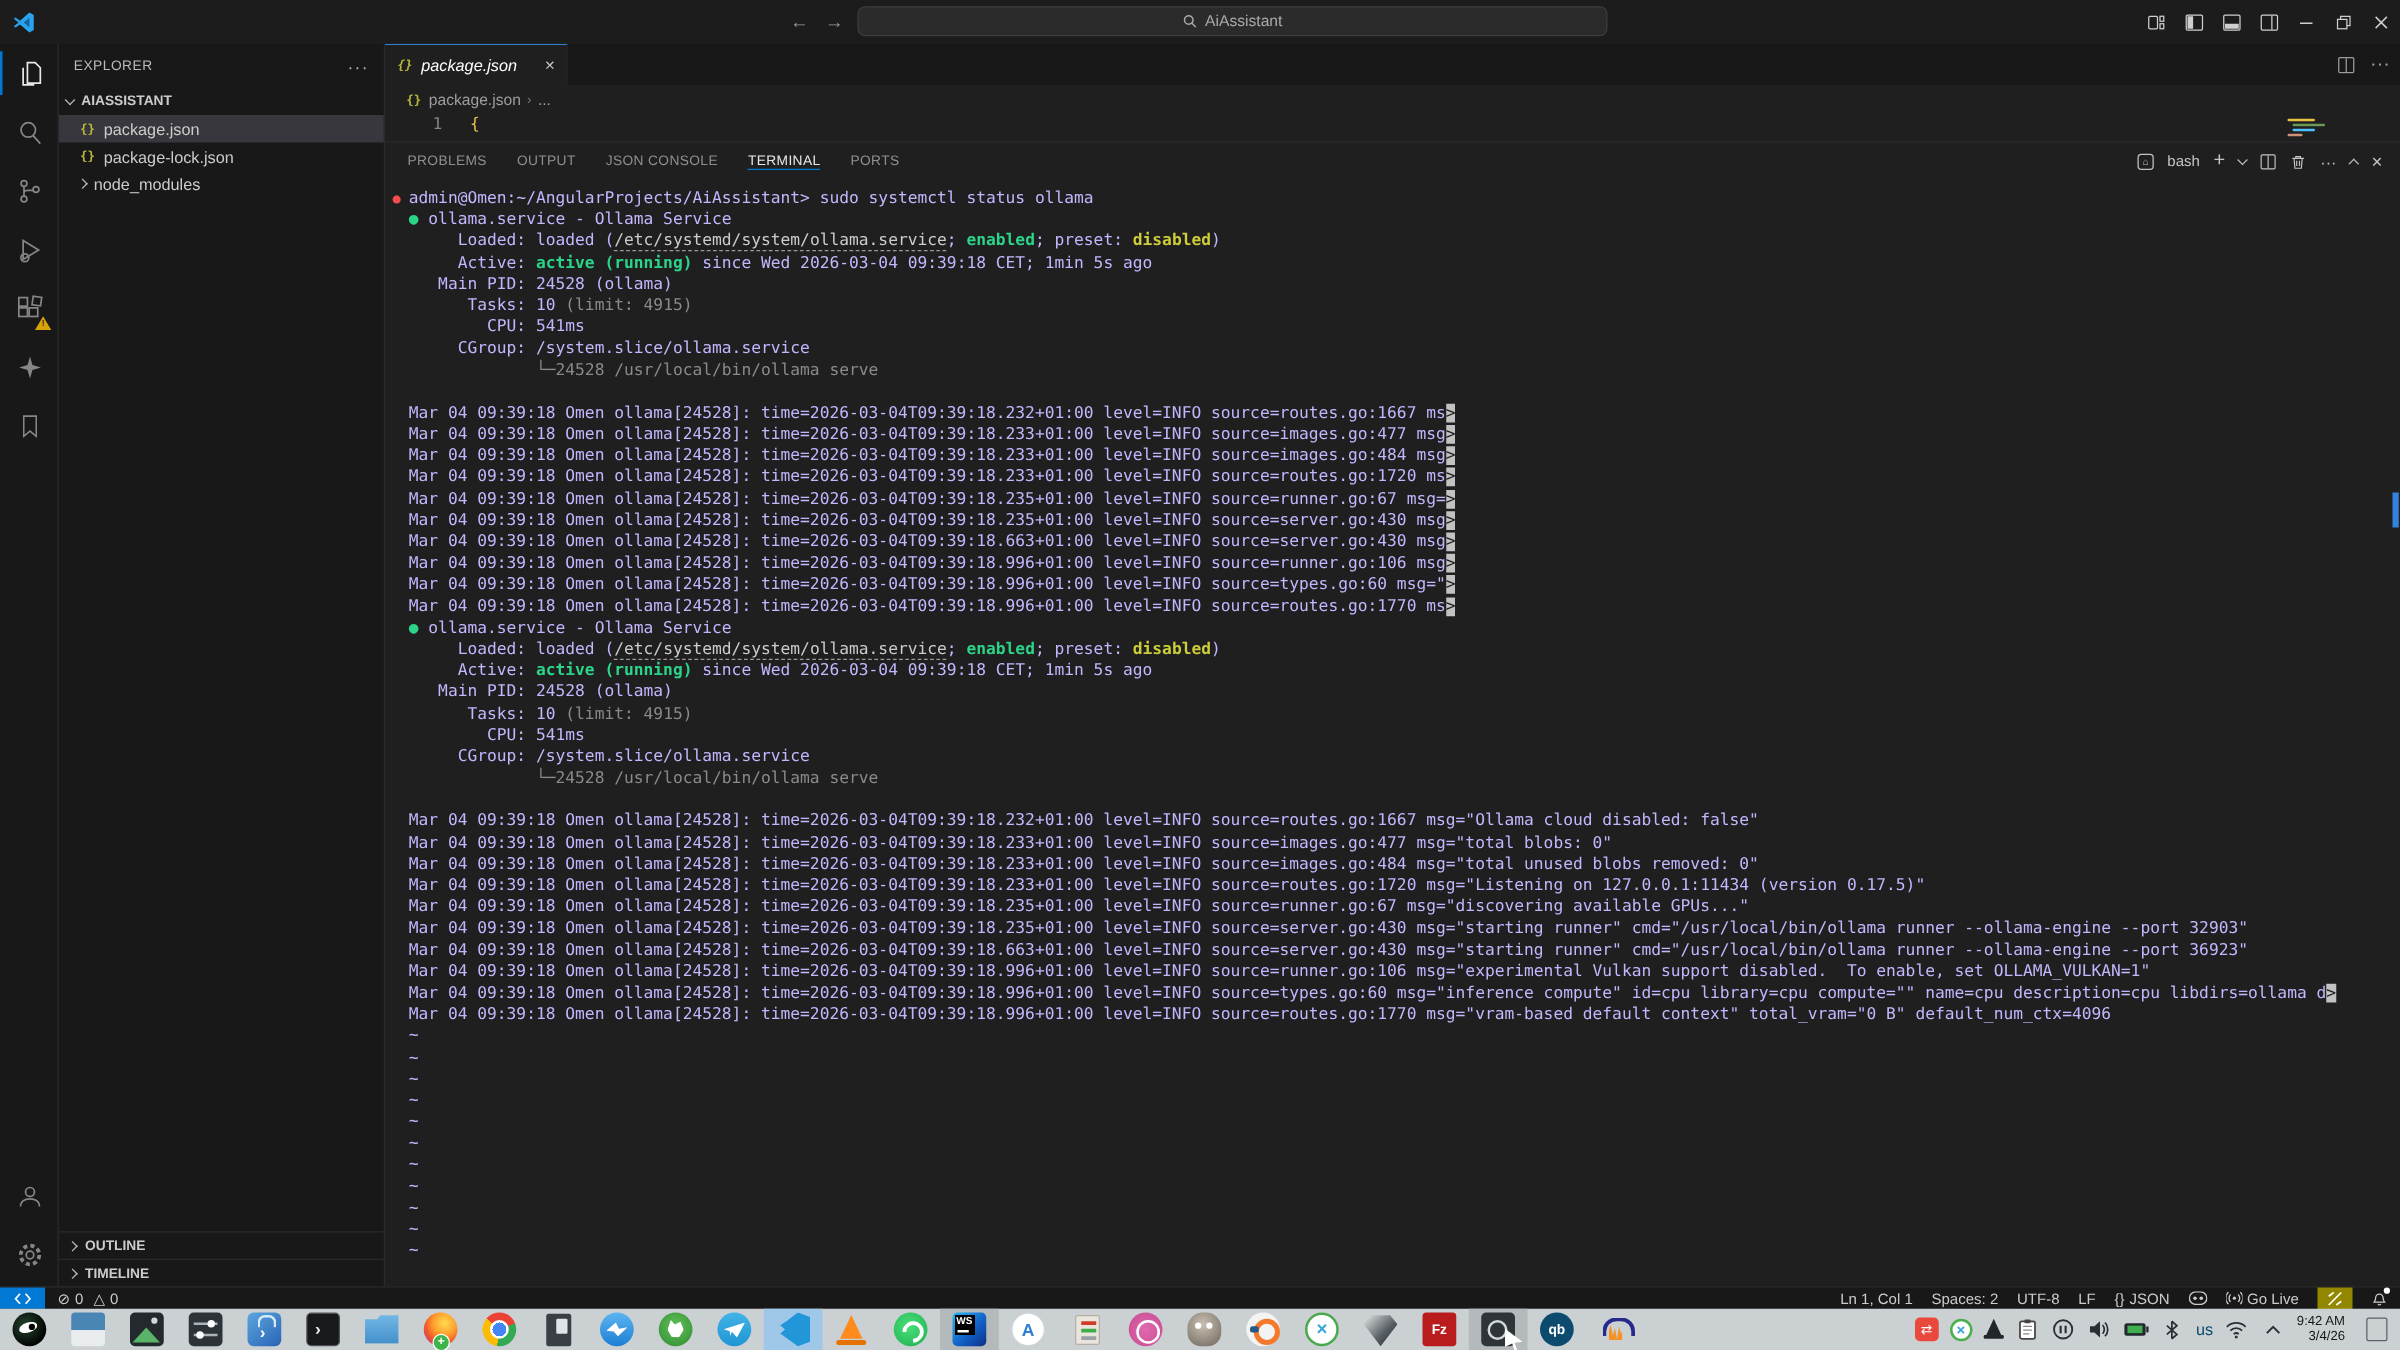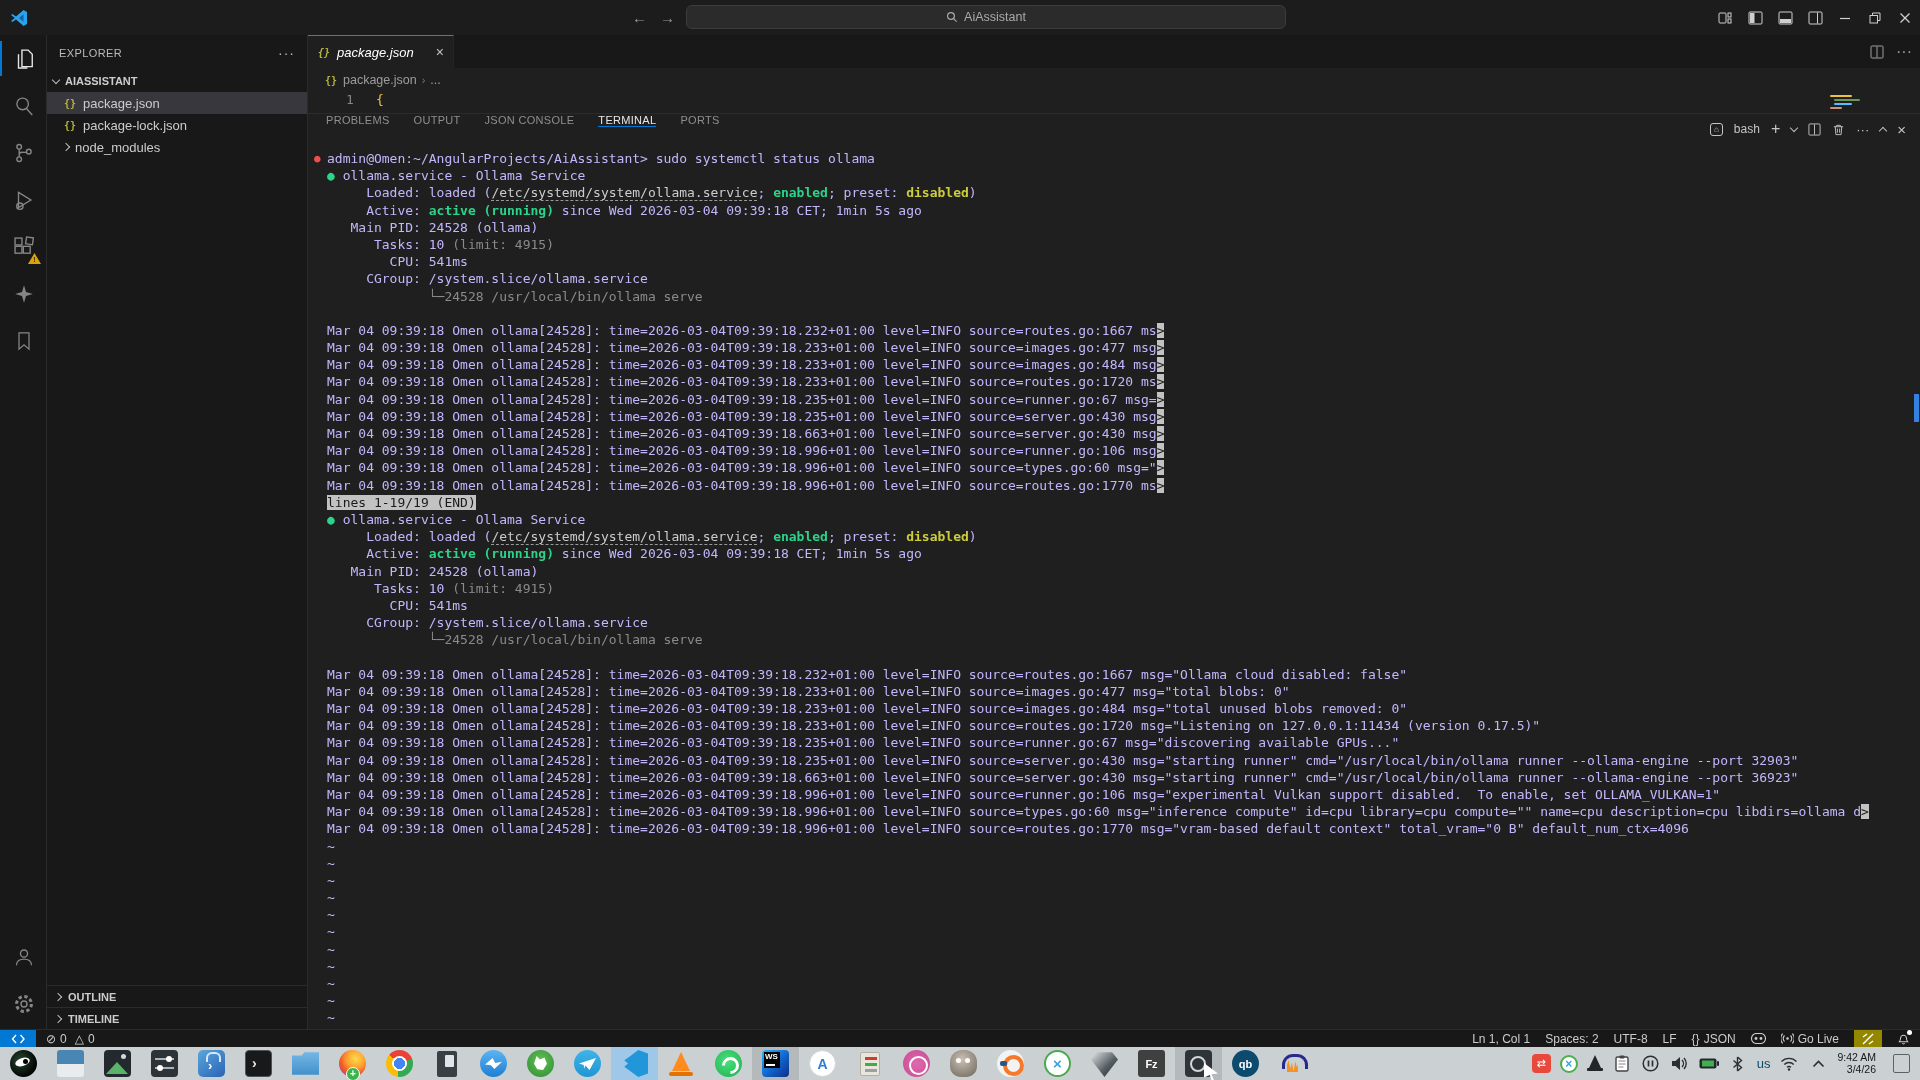--- a/index.html
+++ b/index.html
@@ -58,21 +58,21 @@
   .bc-sep{font-size:11px;color:#7a7a7a}
   .code-strip{height:21px;position:relative;font-family:"DejaVu Sans Mono",monospace;font-size:13px}
   .ln{position:absolute;left:38px;color:#858585}
   .brace{position:absolute;left:68px;color:#e8c145}
   .minimap{position:absolute;right:52px;top:2px;width:38px;height:18px}
   .minimap i{position:absolute;height:2px;border-radius:1px}
   .scroll-mark{position:absolute;right:1px;top:359px;width:5px;height:28px;background:#3794ff;opacity:.85}
 
   
   .panel{position:absolute;left:0;right:0;top:78px;bottom:0;border-top:1px solid #2b2b2b;background:#1f1f1f}
-  .panel-header{height:30px;display:flex;align-items:flex-start;padding-left:18px;position:relative}
+  .panel-header{height:30px;display:flex;align-items:center;padding-left:18px;position:relative}
   .ptab{display:flex;align-items:center;margin-right:24px;font-size:11px;letter-spacing:.3px;color:#8f8f8f;border-bottom:1px solid transparent}
   .ptab.active{color:#e7e7e7;border-bottom:1px solid #0078d4}
   .panel-actions{position:absolute;right:14px;top:0;height:30px;display:flex;align-items:center;gap:11px;color:#c5c5c5;font-size:13px}
   .bash-ico{width:13px;height:13px;border:1px solid #c5c5c5;border-radius:3px;font-size:8px;line-height:11px;text-align:center;color:#c5c5c5}
   .terminal{position:absolute;left:0;right:14px;top:30px;bottom:0;padding:6px 0 0 19px;overflow:hidden;
     font-family:"DejaVu Sans Mono","Liberation Mono",monospace;font-size:13px;line-height:17.2px}
   .tline{white-space:pre;height:17.2px;position:relative}
   .seg-d{color:#c4b5fd}
   .seg-g{color:#2bd489;font-weight:bold}
   .seg-y{color:#cdcd3a;font-weight:bold}
@@ -158,21 +158,21 @@
   .pink-photo-icon::after{content:"";position:absolute;left:6px;top:6px;width:15px;height:15px;border:2.5px solid #fff;border-radius:50%}
   .gimp-icon{border-radius:45% 45% 40% 40%;background:radial-gradient(circle at 45% 35%,#c9bfb2,#6e665c)}
   .gimp-icon::after{content:"";position:absolute;left:6px;top:8px;width:5px;height:5px;border-radius:50%;background:#fff;
     box-shadow:9px 0 0 #fff}
   .blender-icon{border-radius:50%;background:#f3f3f3}
   .blender-icon::before{content:"";position:absolute;left:6px;top:5px;width:13px;height:13px;border:4px solid #f5792a;border-radius:50%}
   .blender-icon::after{content:"";position:absolute;left:3px;top:11px;width:7px;height:5px;background:#265787;border-radius:2px}
   .x-circle-app-icon{border-radius:50%;background:#fff;border:2px solid #4aa94e;color:#3aa5d8;font-size:15px}
   .gem-app-icon{background:linear-gradient(135deg,#f0f0f0,#565d63 60%,#23282c);
     clip-path:polygon(50% 100%,0 35%,22% 8%,78% 8%,100% 35%)}
-  .filezilla-icon{border-radius:3px;background:#404040;font-size:11px}
+  .filezilla-icon{border-radius:3px;background:#b91c1c;font-size:11px}
   .screenshot-tool-icon{border-radius:4px;background:#2f3439}
   .screenshot-tool-icon::before{content:"";position:absolute;left:5px;top:6px;width:12px;height:12px;border:2.5px solid #cfd8dc;border-radius:50%}
   .screenshot-tool-icon::after{content:"";position:absolute;right:-6px;bottom:-4px;width:14px;height:18px;background:#fff;
     filter:drop-shadow(0 0 1px #333);clip-path:polygon(0 0,100% 58%,55% 62%,70% 95%,55% 100%,42% 66%,0 80%)}
   .quickbooks-icon{border-radius:50%;background:#0c4a6e;font-size:11px}
   .audacity-icon{background:transparent}
   .audacity-icon::before{content:"";position:absolute;left:3px;top:4px;width:20px;height:12px;border:3.5px solid #26298c;
     border-bottom:none;border-radius:11px 11px 0 0}
   .audacity-icon::after{content:"";position:absolute;left:8px;top:10px;width:11px;height:12px;background:#f59226;
     clip-path:polygon(0 40%,15% 0,30% 70%,45% 20%,60% 95%,75% 10%,90% 60%,100% 35%,100% 100%,0 100%)}
@@ -430,21 +430,20 @@
         <div class="tline"><span class="seg-d">Mar 04 09:39:18 Omen ollama[24528]: time=2026-03-04T09:39:18.232+01:00 level=INFO source=routes.go:1667 ms</span><span class="seg-i">&gt;</span></div>
         <div class="tline"><span class="seg-d">Mar 04 09:39:18 Omen ollama[24528]: time=2026-03-04T09:39:18.233+01:00 level=INFO source=images.go:477 msg</span><span class="seg-i">&gt;</span></div>
         <div class="tline"><span class="seg-d">Mar 04 09:39:18 Omen ollama[24528]: time=2026-03-04T09:39:18.233+01:00 level=INFO source=images.go:484 msg</span><span class="seg-i">&gt;</span></div>
         <div class="tline"><span class="seg-d">Mar 04 09:39:18 Omen ollama[24528]: time=2026-03-04T09:39:18.233+01:00 level=INFO source=routes.go:1720 ms</span><span class="seg-i">&gt;</span></div>
         <div class="tline"><span class="seg-d">Mar 04 09:39:18 Omen ollama[24528]: time=2026-03-04T09:39:18.235+01:00 level=INFO source=runner.go:67 msg=</span><span class="seg-i">&gt;</span></div>
         <div class="tline"><span class="seg-d">Mar 04 09:39:18 Omen ollama[24528]: time=2026-03-04T09:39:18.235+01:00 level=INFO source=server.go:430 msg</span><span class="seg-i">&gt;</span></div>
         <div class="tline"><span class="seg-d">Mar 04 09:39:18 Omen ollama[24528]: time=2026-03-04T09:39:18.663+01:00 level=INFO source=server.go:430 msg</span><span class="seg-i">&gt;</span></div>
         <div class="tline"><span class="seg-d">Mar 04 09:39:18 Omen ollama[24528]: time=2026-03-04T09:39:18.996+01:00 level=INFO source=runner.go:106 msg</span><span class="seg-i">&gt;</span></div>
         <div class="tline"><span class="seg-d">Mar 04 09:39:18 Omen ollama[24528]: time=2026-03-04T09:39:18.996+01:00 level=INFO source=types.go:60 msg="</span><span class="seg-i">&gt;</span></div>
         <div class="tline"><span class="seg-d">Mar 04 09:39:18 Omen ollama[24528]: time=2026-03-04T09:39:18.996+01:00 level=INFO source=routes.go:1770 ms</span><span class="seg-i">&gt;</span></div>
-        <div class="tline"><span class="seg-i">lines 1-19/19 (END)</span></div>
         <div class="tline"><span class="seg-gd">● </span><span class="seg-d">ollama.service - Ollama Service</span></div>
         <div class="tline"><span class="seg-d">     Loaded: loaded (</span><span class="seg-u">/etc/systemd/system/ollama.service</span><span class="seg-d">; </span><span class="seg-g">enabled</span><span class="seg-d">; preset: </span><span class="seg-y">disabled</span><span class="seg-d">)</span></div>
         <div class="tline"><span class="seg-d">     Active: </span><span class="seg-g">active (running)</span><span class="seg-d"> since Wed 2026-03-04 09:39:18 CET; 1min 5s ago</span></div>
         <div class="tline"><span class="seg-d">   Main PID: 24528 (ollama)</span></div>
         <div class="tline"><span class="seg-d">      Tasks: 10 </span><span class="seg-m">(limit: 4915)</span></div>
         <div class="tline"><span class="seg-d">        CPU: 541ms</span></div>
         <div class="tline"><span class="seg-d">     CGroup: /system.slice/ollama.service</span></div>
         <div class="tline"><span class="seg-m">             └─24528 /usr/local/bin/ollama serve</span></div>
         <div class="tline"> </div>
         <div class="tline"><span class="seg-d">Mar 04 09:39:18 Omen ollama[24528]: time=2026-03-04T09:39:18.232+01:00 level=INFO source=routes.go:1667 msg="Ollama cloud disabled: false"</span></div>

